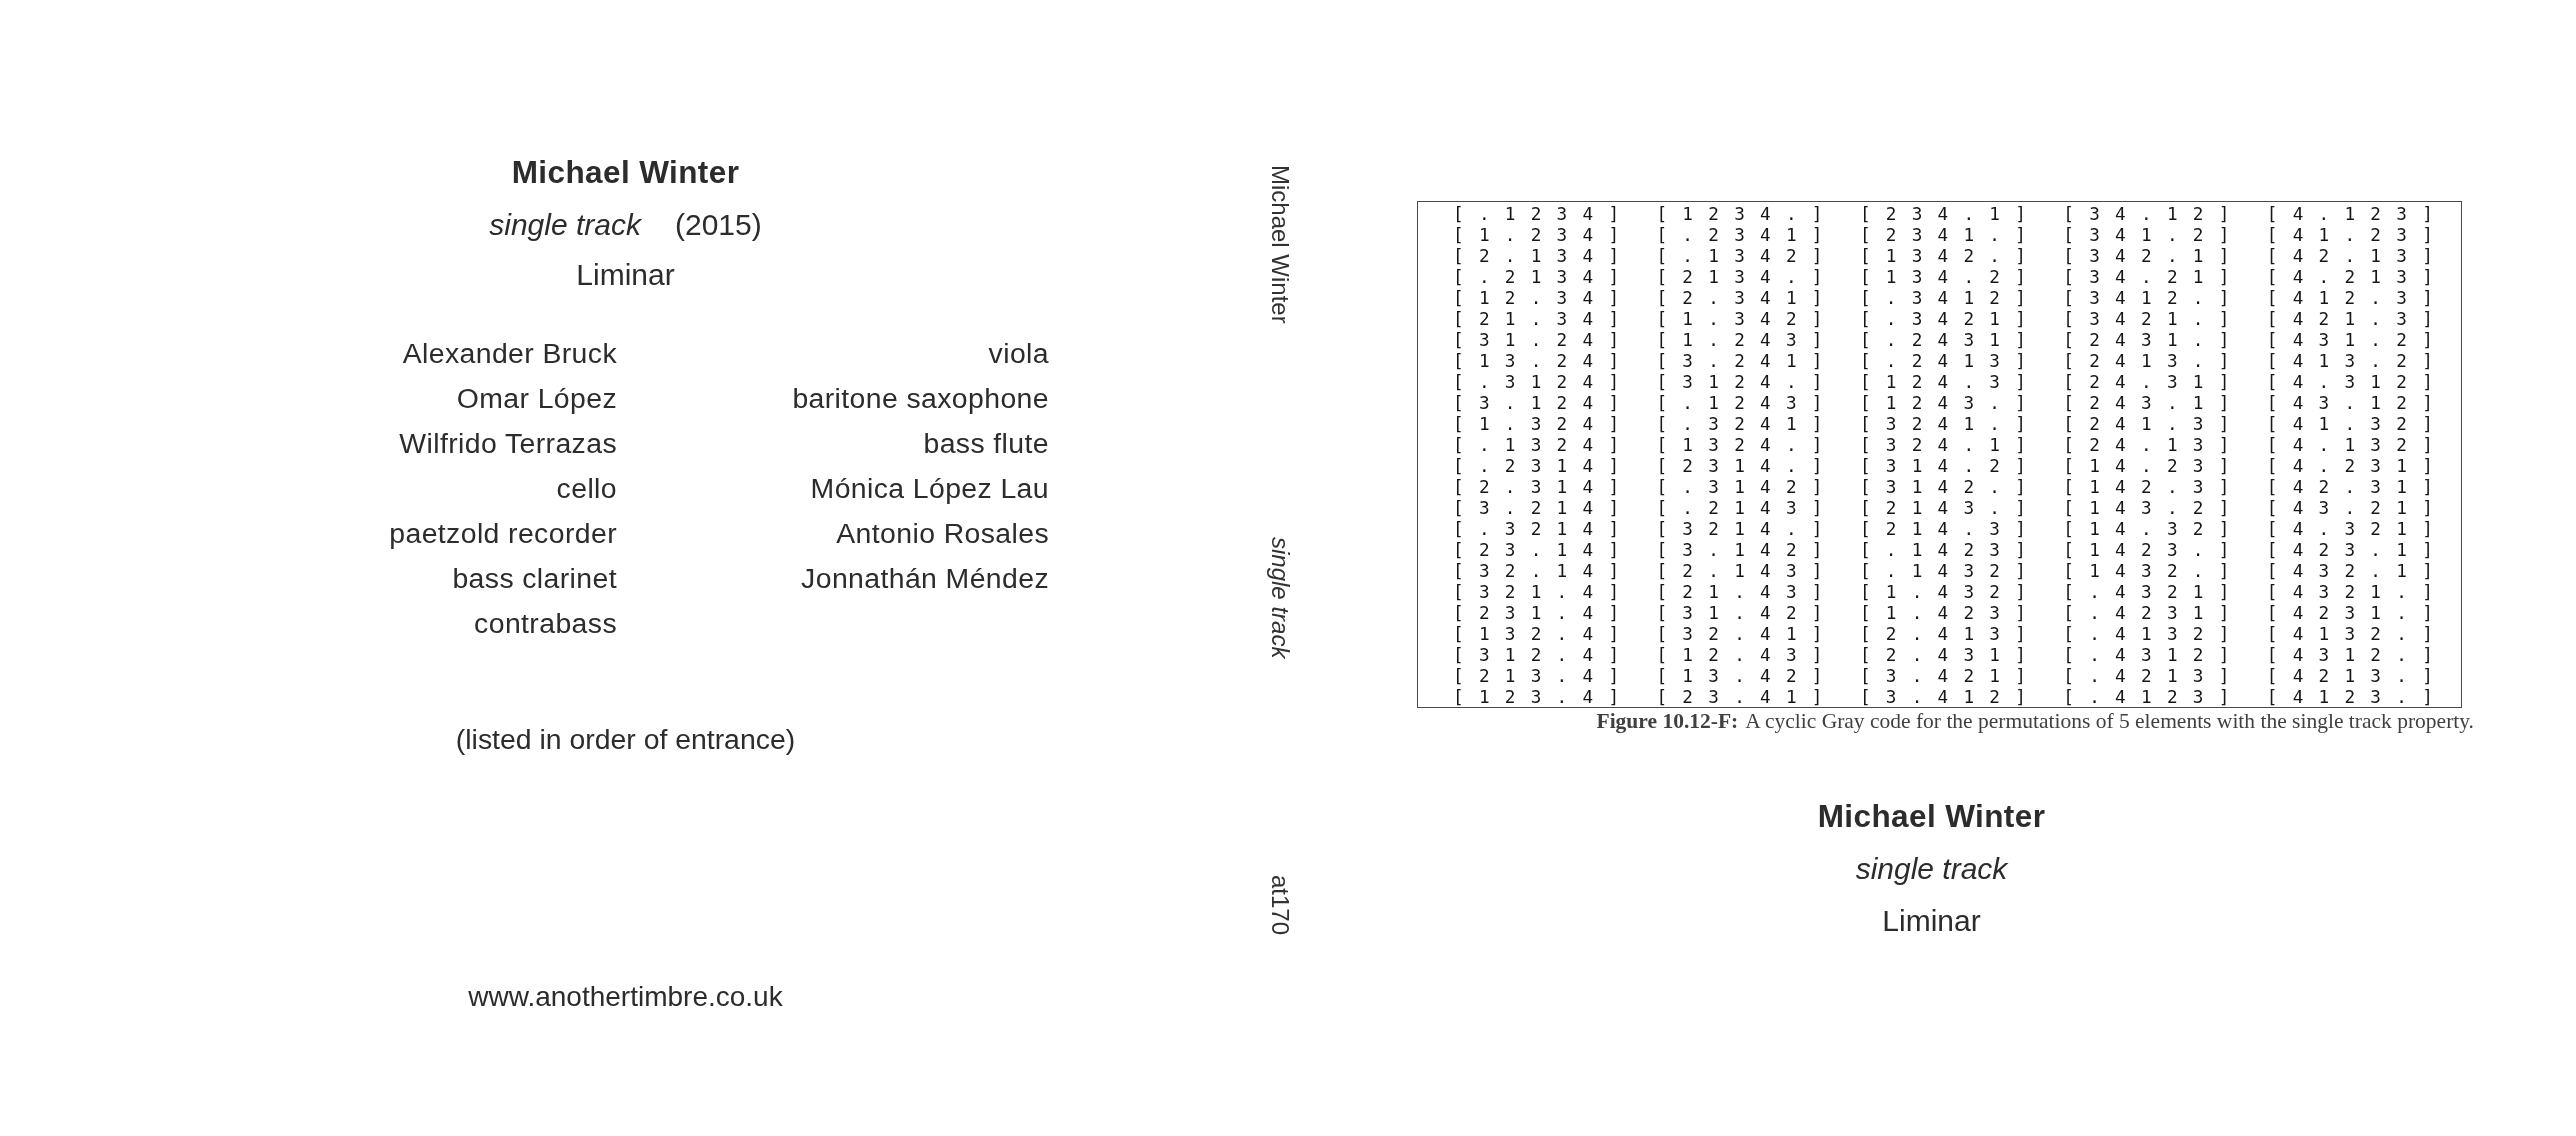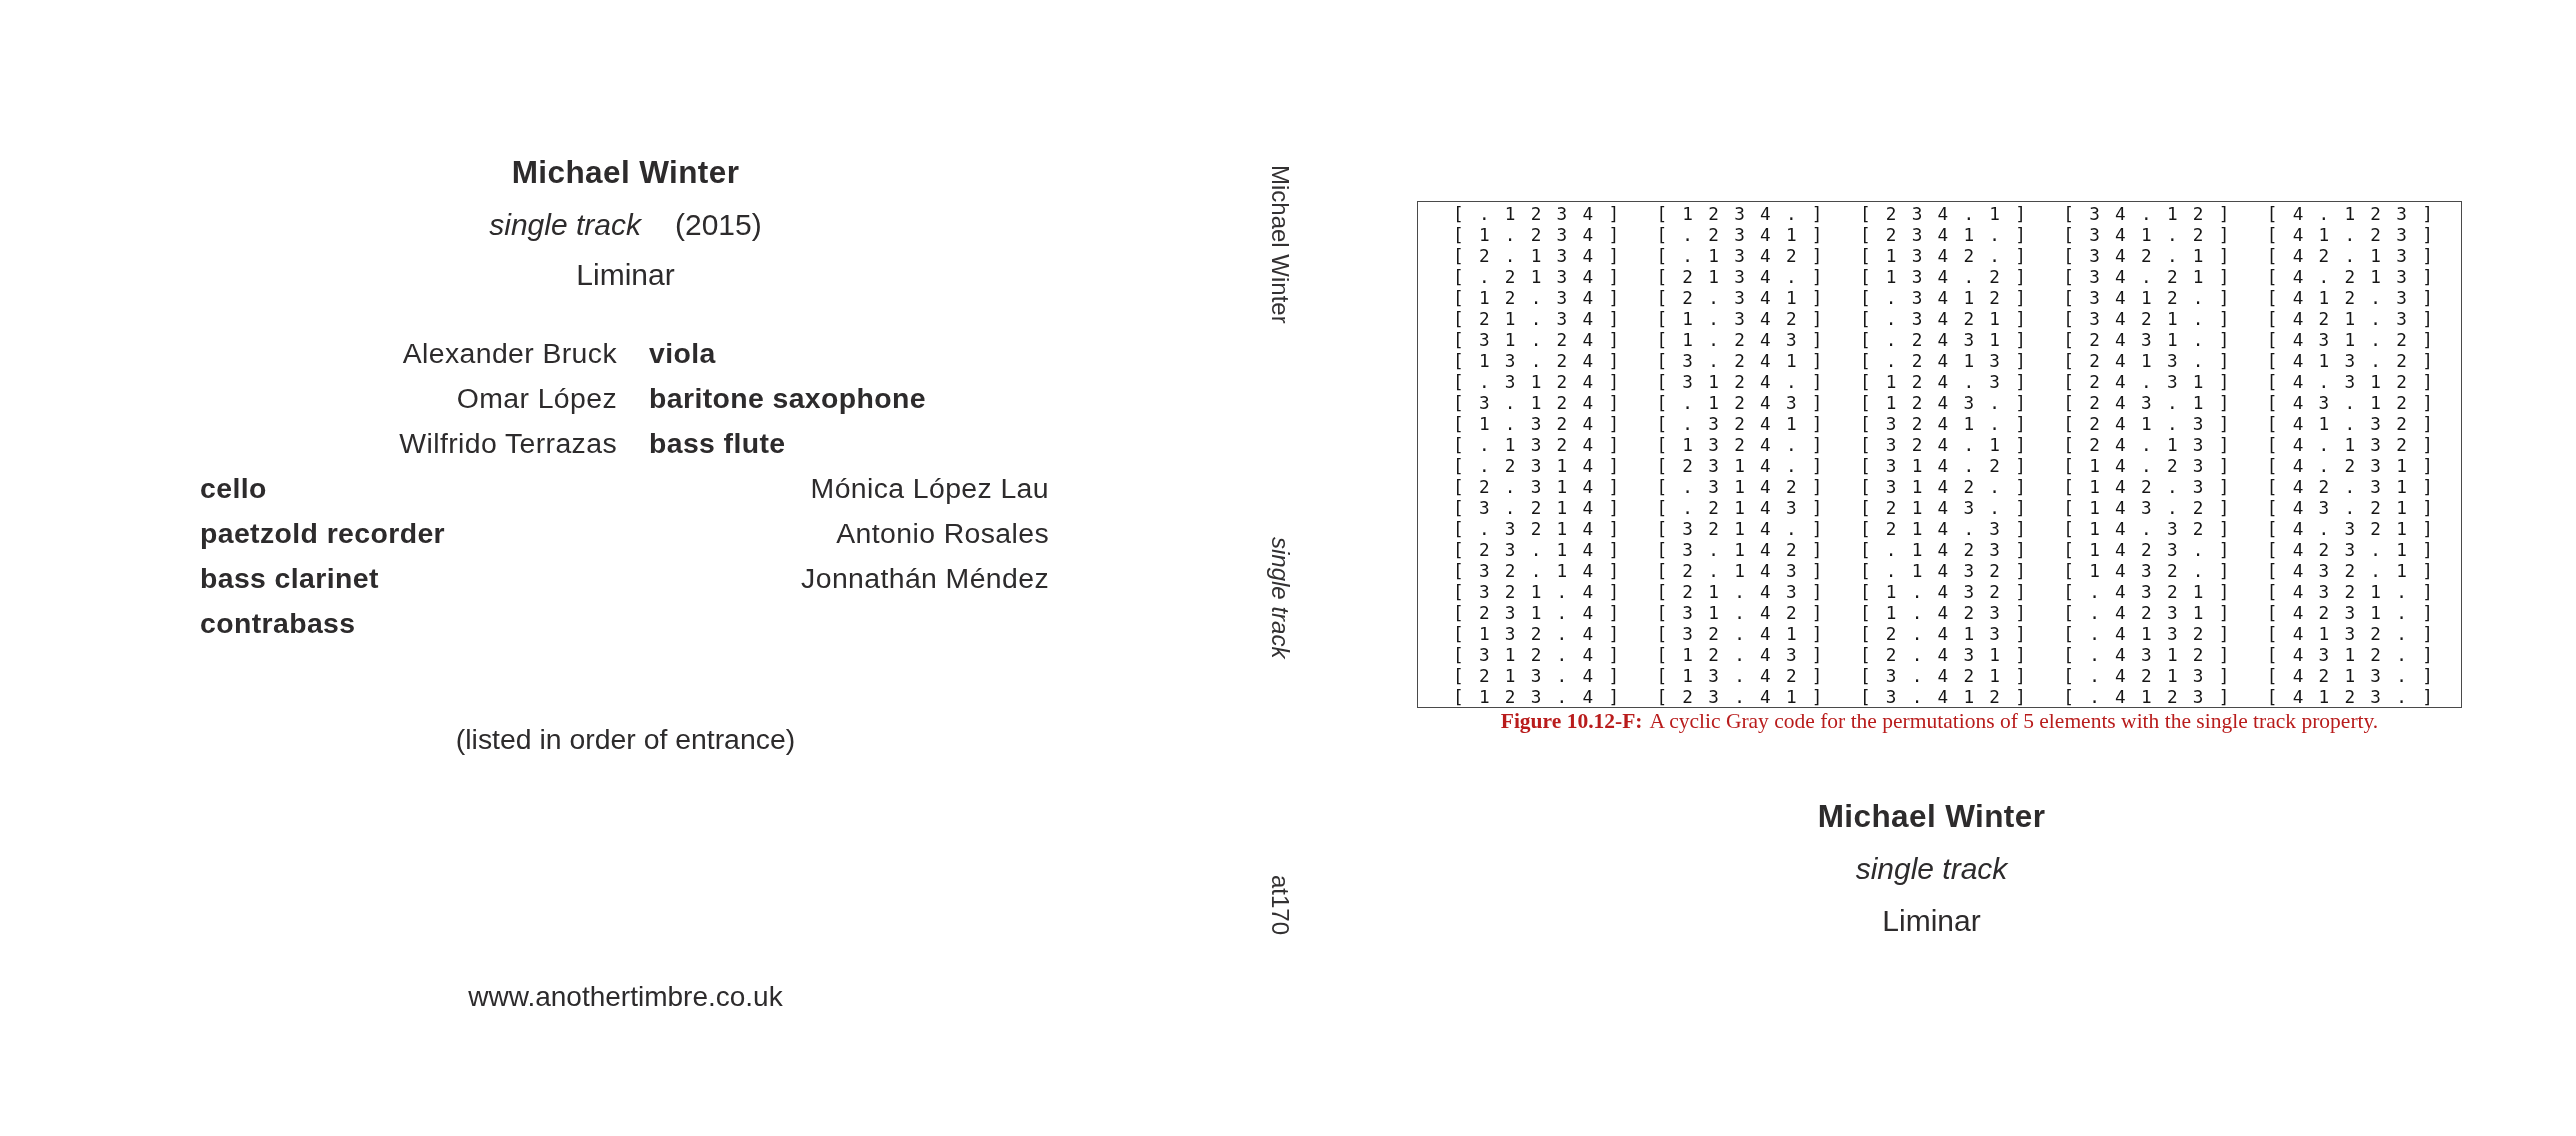--- a/index.html
+++ b/index.html
@@ -17,21 +17,21 @@
   .album-work .work-name { font-style:italic; }
   .album-work .work-year { font-style:normal; margin-left:34px; }
   .album-ens    { top:258px; font-size:30px; }
 
   .performers {
     position:absolute; left:200px; top:331px;
     display:grid; grid-template-columns:417px 400px; column-gap:32px;
     font-size:28.4px; letter-spacing:0.4px;
   }
   .performers .name { text-align:right; line-height:45px; white-space:nowrap; }
-  .performers .instrument { text-align:left; line-height:45px; white-space:nowrap;font-weight:bold; }
+  .performers .instrument { text-align:right; line-height:45px; white-space:nowrap; }
 
   .entrance-note { position:absolute; left:318px; top:723px; width:615px; text-align:center; font-size:28.4px; }
   .label-url     { position:absolute; left:318px; top:981px; width:615px; text-align:center; font-size:28px; }
 
   
   .spine-text {
     position:absolute; left:1260px; width:34px;
     writing-mode:vertical-rl; text-orientation:mixed;
     font-size:24px; color:#333132; white-space:nowrap;
     text-align:left;
@@ -49,22 +49,22 @@
     gap:37px;
   }
   .perm-col {
     margin:0;
     font-family:"DejaVu Sans Mono", "Liberation Mono", monospace;
     font-size:17.7px; line-height:21px;
     word-spacing:3.8px; letter-spacing:0.4px;
     color:#161616; white-space:pre;
   }
   .figure-caption {
-    position:absolute; left:1405px; top:709px; width:1069px; text-align:center;
-    font-family:"Liberation Serif", serif; font-size:21.5px; color:#b91c1c;
+    position:absolute; left:1405px; top:709px; width:1069px; text-align:right;
+    font-family:"Liberation Serif", serif; font-size:21.5px; color:#404040;
     white-space:nowrap;
   }
   .figure-caption .cap-label { font-weight:bold; }
   .figure-caption .cap-text  { margin-left:7px; }
 
   
   .right-titles { position:absolute; left:1624px; width:615px; text-align:center; }
   .back-title { top:798px; font-size:31.5px; font-weight:bold; letter-spacing:0.4px; }
   .back-work  { top:852px; font-size:30px; font-style:italic; }
   .back-ens   { top:904px; font-size:30px; }

